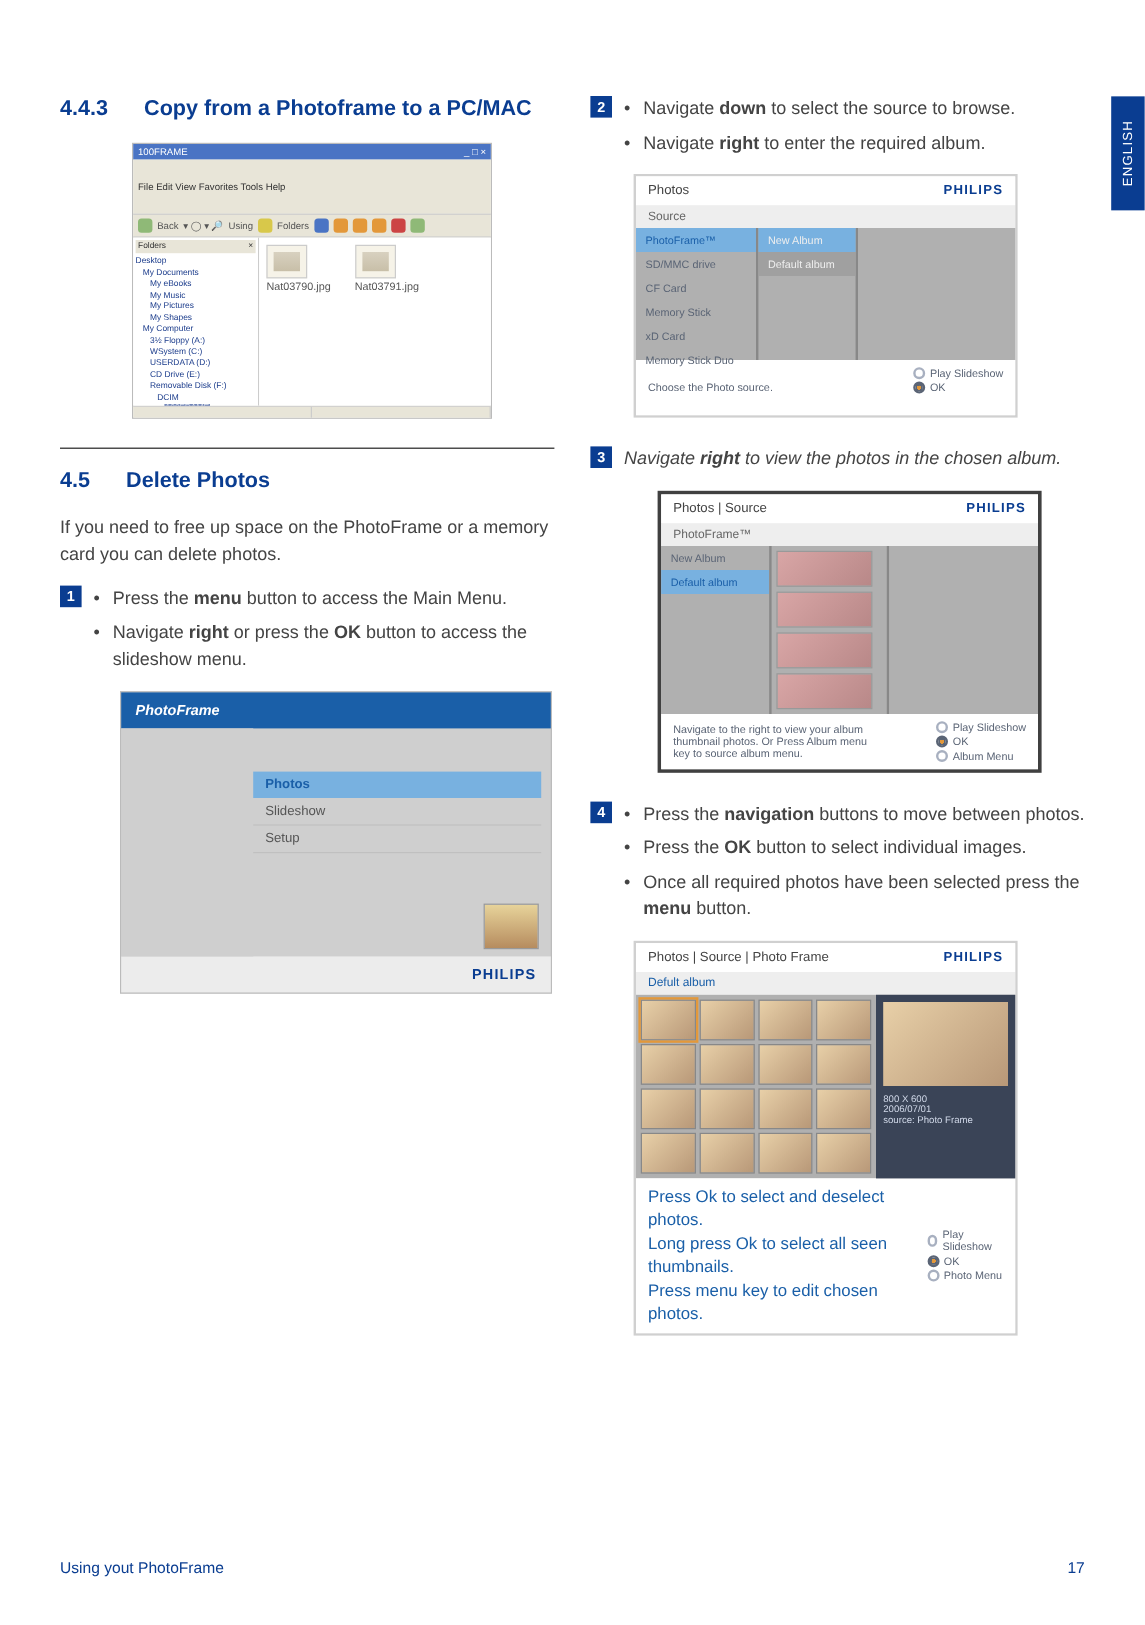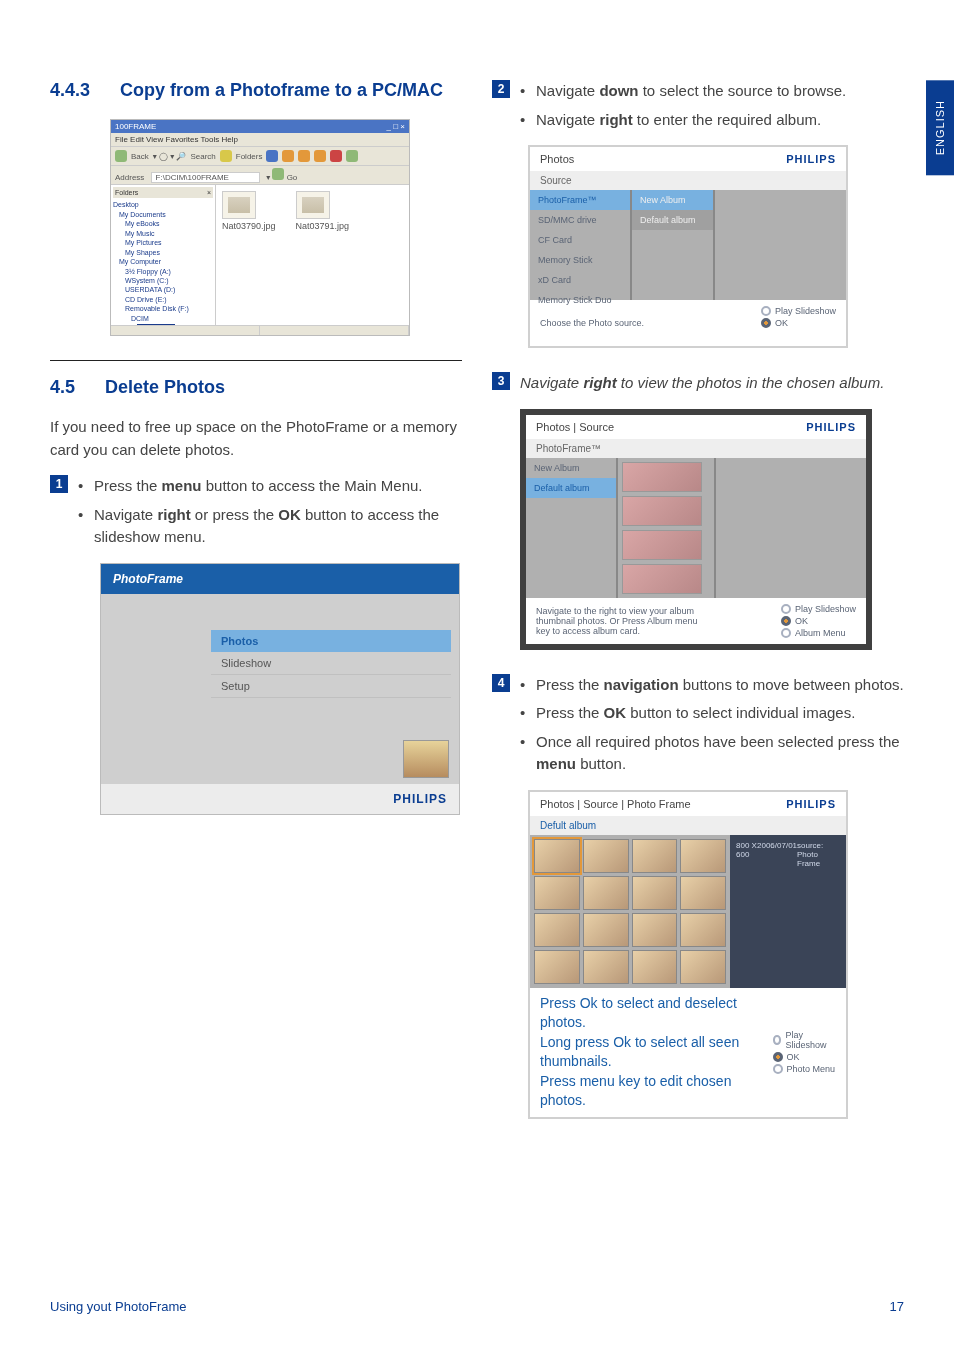--- a/index.html
+++ b/index.html
@@ -54,21 +54,21 @@
       border: 1px solid #bbb;
       margin: 8px auto 24px auto;
       font-size: 9px;
       color: #555;
       background: #fff;
     }
 
     
     .explorer { width: 300px; margin-left: 60px; }
     .explorer .titlebar { background: #4a74c4; color: #fff; padding: 2px 4px; display: flex; justify-content: space-between; font-size: 8px; }
-    .explorer .menubar { background: #e8e5d8; padding: 2px 4px; font-size: 8px; color: #333; }
+    .explorer .menubar { background: #e8e5d8; padding: 18px 4px; font-size: 8px; color: #333; }
     .explorer .toolbar { background: #e8e5d8; padding: 3px 4px; display: flex; align-items: center; gap: 4px; font-size: 8px; border-top: 1px solid #ccc; border-bottom: 1px solid #ccc; }
     .tool-icon { width: 12px; height: 12px; background: #8fb977; border-radius: 3px; display: inline-block; }
     .tool-icon.orange { background: #e3983a; }
     .tool-icon.red { background: #c44; }
     .tool-icon.blue { background: #4a74c4; }
     .tool-icon.yellow { background: #d8c84a; }
     .explorer .addrbar { background: #e8e5d8; padding: 2px 4px; font-size: 8px; border-bottom: 1px solid #ccc; }
     .explorer .body { display: flex; height: 140px; }
     .explorer .folders { width: 105px; background: #fff; border-right: 1px solid #ccc; padding: 2px; font-size: 7px; line-height: 1.35; color: #1a3b8b; overflow: hidden; }
     .explorer .folders .hdr { background: #e8e5d8; color: #333; padding: 1px 2px; margin-bottom: 2px; display: flex; justify-content: space-between; }
@@ -104,33 +104,33 @@
     .pf-albitem { padding: 5px 8px; font-size: 9px; color: #5a6475; }
     .pf-albitem.sel { background: #78b1e0; color: #eee; }
     .pf-preview { flex: 1; }
     .pf-footer { display: flex; justify-content: space-between; padding: 6px 10px; background: #fff; font-size: 9px; color: #5a6475; align-items: center; }
     .pf-footer .actions { display: flex; flex-direction: column; gap: 2px; }
     .pf-footer .act { display: flex; align-items: center; gap: 4px; }
     .ring { width: 10px; height: 10px; border: 2px solid #a8b0c0; border-radius: 50%; display: inline-block; }
     .ring.fill { background: radial-gradient(#e3983a 40%,#5a6475 42%); border-color: #5a6475; }
 
     
-    .pf-album { width: 352px; margin-left: 28px; border: 6px solid #404040; }
+    .pf-album { width: 320px; margin-left: 56px; border: 3px solid #404040; }
     .pf-album .col1 { width: 90px; background: #b0b0b0; }
     .pf-album .thumbs { width: 100px; background: #b0b0b0; border-left: 2px solid #888; border-right: 2px solid #888; display: flex; flex-direction: column; padding: 4px; gap: 4px; }
     .thumbrow { width: 80px; height: 32px; background: linear-gradient(135deg,#d9a6a6,#b88888); border: 1px solid #999; }
     .pf-album .bigprev { flex: 1; background: #b0b0b0; }
 
     
     .pf-grid { width: 320px; margin-left: 36px; border: 2px solid #d0d0d0; }
     .pf-grid .gridwrap { display: flex; background: #b0b0b0; }
     .pf-grid .grid { width: 200px; display: grid; grid-template-columns: repeat(4,1fr); gap: 3px; padding: 4px; }
     .gt { height: 34px; background: linear-gradient(135deg,#e8d0a8,#b89878); border: 1px solid #888; }
     .gt.sel { outline: 2px solid #e3983a; }
-    .pf-grid .side { flex: 1; background: #3a4457; color: #d0d8e8; padding: 6px; font-size: 8px; display: flex; }
+    .pf-grid .side { flex: 1; background: #3a4457; color: #d0d8e8; padding: 6px; font-size: 8px; display: flex; flex-direction: column; }
     .pf-grid .side .bigph { height: 70px; background: linear-gradient(135deg,#e8d0a8,#b89878); margin-bottom: 6px; }
     .pf-grid .lines { font-size: 14px; color: #1a5fa8; padding: 6px 10px; line-height: 1.4; background: #fff; }
 
     .footer { position: absolute; bottom: 40px; left: 50px; right: 50px; display: flex; justify-content: space-between; font-size: 13px; color: #0a3d91; }
   </style>
 </head>
 <body>
 
 <div class="side-tab">ENGLISH</div>
 
@@ -144,34 +144,29 @@
 
   <div class="screenshot explorer">
     <div class="titlebar">
       <span>100FRAME</span>
           <span>_ □ ×</span>
     </div>
     <div class="menubar">File   Edit   View   Favorites   Tools   Help</div>
     <div class="toolbar">
       <span class="tool-icon"></span>
       <span>Back</span> ▾ ◯ ▾ 🔎
-      <span>Search</span>
+      <span>Using</span>
       <span class="tool-icon yellow"></span>
       <span>Folders</span>
       <span class="tool-icon blue"></span>
       <span class="tool-icon orange"></span>
       <span class="tool-icon orange"></span>
       <span class="tool-icon orange"></span>
       <span class="tool-icon red"></span>
       <span class="tool-icon"></span>
-    </div>
-    <div class="addrbar">
-      <span>Address</span>
-      <span style="background:#fff;border:1px solid #ccc;padding:0 30px 0 4px;margin:0 4px;">F:\DCIM\100FRAME</span>
-      ▾ <span class="tool-icon"></span> <span>Go</span>
     </div>
     <div class="body">
       <div class="folders">
         <div class="hdr">
               <span>Folders</span>
               <span>×</span>
             </div>
         <div class="foldline">Desktop</div>
         <div class="foldline" style="padding-left:6px">My Documents</div>
         <div class="foldline" style="padding-left:12px">  My eBooks</div>
@@ -317,21 +312,21 @@
         <div class="thumbrow"></div>
         <div class="thumbrow"></div>
         <div class="thumbrow"></div>
       </div>
       <div class="bigprev"></div>
     </div>
     <div class="pf-footer">
       <div>
         <div>Navigate to the right to view your album</div>
         <div>thumbnail photos. Or Press Album menu</div>
-        <div>key to access album card.</div>
+        <div>key to source album menu.</div>
       </div>
       <div class="actions">
         <div class="act">
               <span class="ring"></span>
               <span>Play Slideshow</span>
             </div>
         <div class="act">
               <span class="ring fill"></span>
               <span>OK</span>
             </div>

